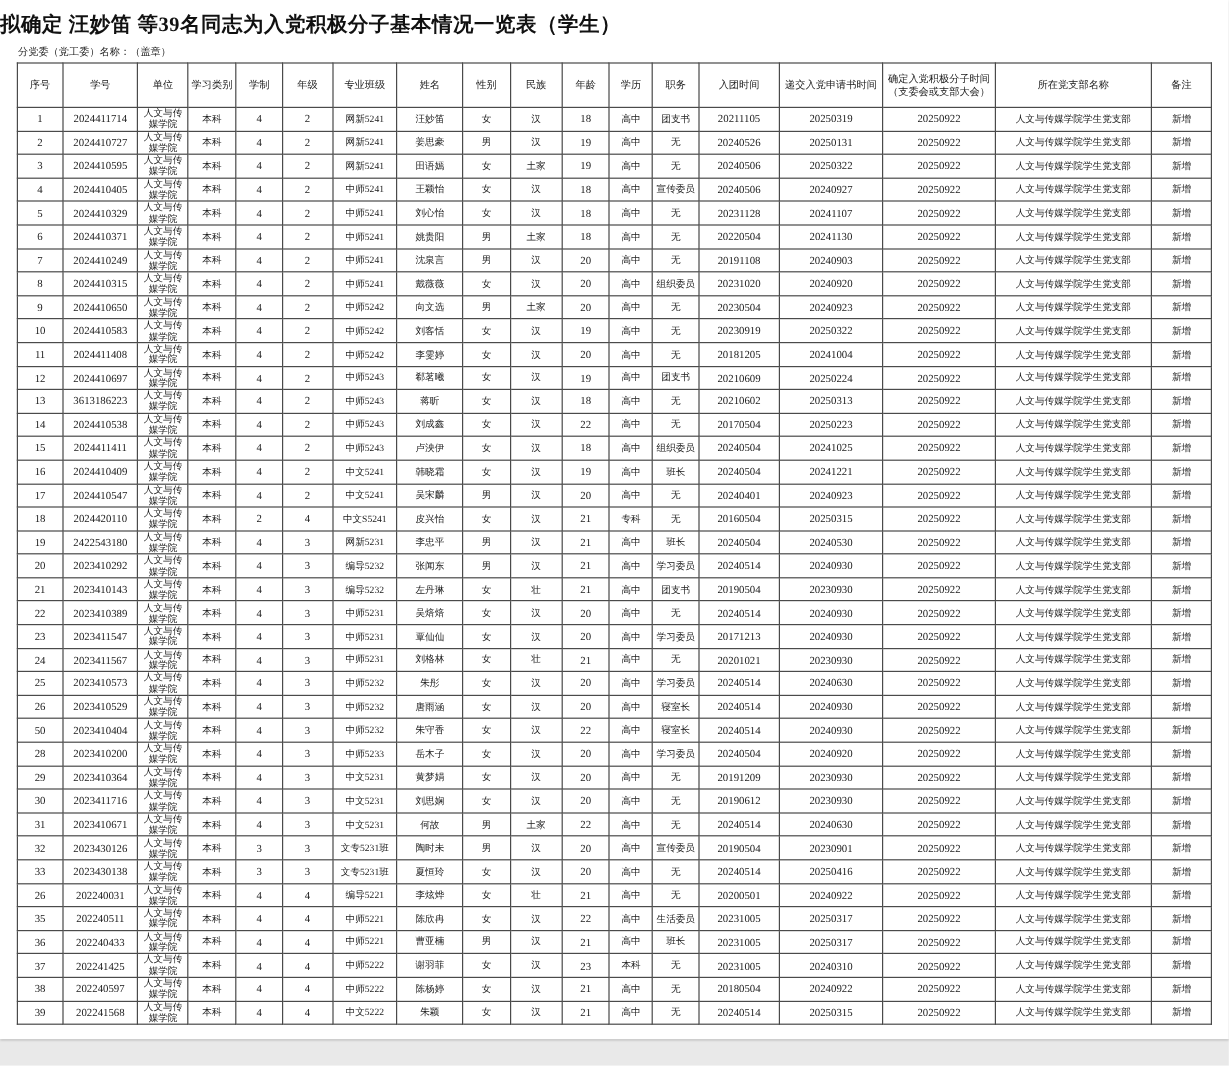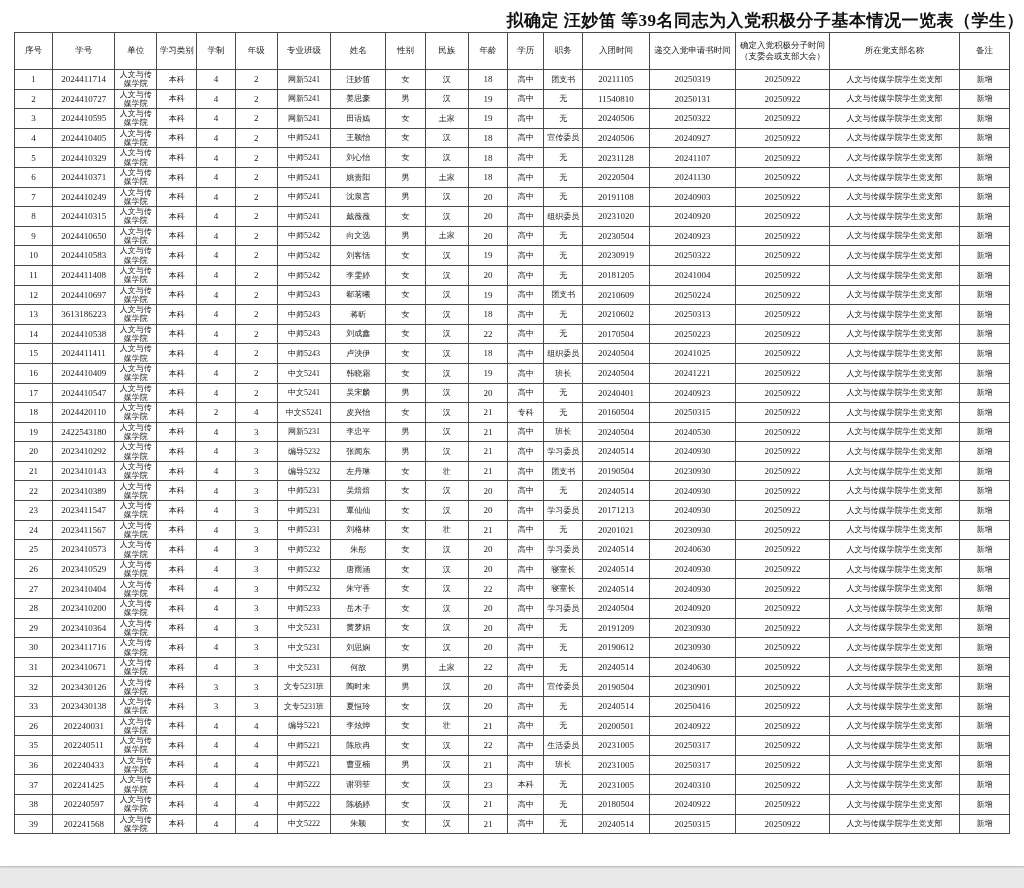--- a/index.html
+++ b/index.html
@@ -10,21 +10,21 @@
     -webkit-font-smoothing:antialiased;
   }
   .page {
     width:1024px; height:866px;
     background:#ffffff;
     position:relative;
     overflow:hidden;
     box-shadow:0 1px 2px rgba(0,0,0,0.25);
   }
   .doc-title {
-    text-align:right;
+    text-align:left;
     font-weight:bold;
     font-size:17px;
     color:#111;
     padding-top:9px;
     letter-spacing:0.5px;
   }
   .stamp-note {
     font-size:8.5px;
     color:#222;
     margin:6px 0 2px 15px;
@@ -66,20 +66,21 @@
   col.c4{width:3.9%} col.c5{width:4.2%} col.c6{width:5.4%} col.c7{width:5.5%}
   col.c8{width:4.0%} col.c9{width:4.3%} col.c10{width:4.0%} col.c11{width:3.6%}
   col.c12{width:3.9%} col.c13{width:6.7%} col.c14{width:8.7%} col.c15{width:9.4%}
   col.c16{width:13.1%} col.c17{width:5.0%}
 </style>
 </head>
 <body>
 
 <div class="page">
   <div class="doc-title">拟确定 汪妙笛 等39名同志为入党积极分子基本情况一览表（学生）</div>
+  <div class="stamp-note">分党委（党工委）名称：（盖章）</div>
 
   <table class="roster">
     <colgroup>
       <col class="c0">
         <col class="c1">
         <col class="c2">
         <col class="c3">
         <col class="c4">
       <col class="c5">
         <col class="c6">
@@ -145,21 +146,21 @@
           <td>本科</td>
           <td>4</td>
           <td>2</td>
           <td>网新5241</td>
           <td>姜思豪</td>
           <td>男</td>
           <td>汉</td>
           <td>19</td>
           <td>高中</td>
           <td>无</td>
-          <td>11540810</td>
+          <td>20240526</td>
           <td>20250131</td>
           <td>20250922</td>
           <td>人文与传媒学院学生党支部</td>
           <td>新增</td>
         </tr>
         <tr>
           <td>3</td>
           <td>2024410595</td>
           <td>人文与传媒学院</td>
           <td>本科</td>
@@ -632,21 +633,21 @@
           <td>20</td>
           <td>高中</td>
           <td>寝室长</td>
           <td>20240514</td>
           <td>20240930</td>
           <td>20250922</td>
           <td>人文与传媒学院学生党支部</td>
           <td>新增</td>
         </tr>
         <tr>
-          <td>27</td>
+          <td>50</td>
           <td>2023410404</td>
           <td>人文与传媒学院</td>
           <td>本科</td>
           <td>4</td>
           <td>3</td>
           <td>中师5232</td>
           <td>朱守香</td>
           <td>女</td>
           <td>汉</td>
           <td>22</td>

